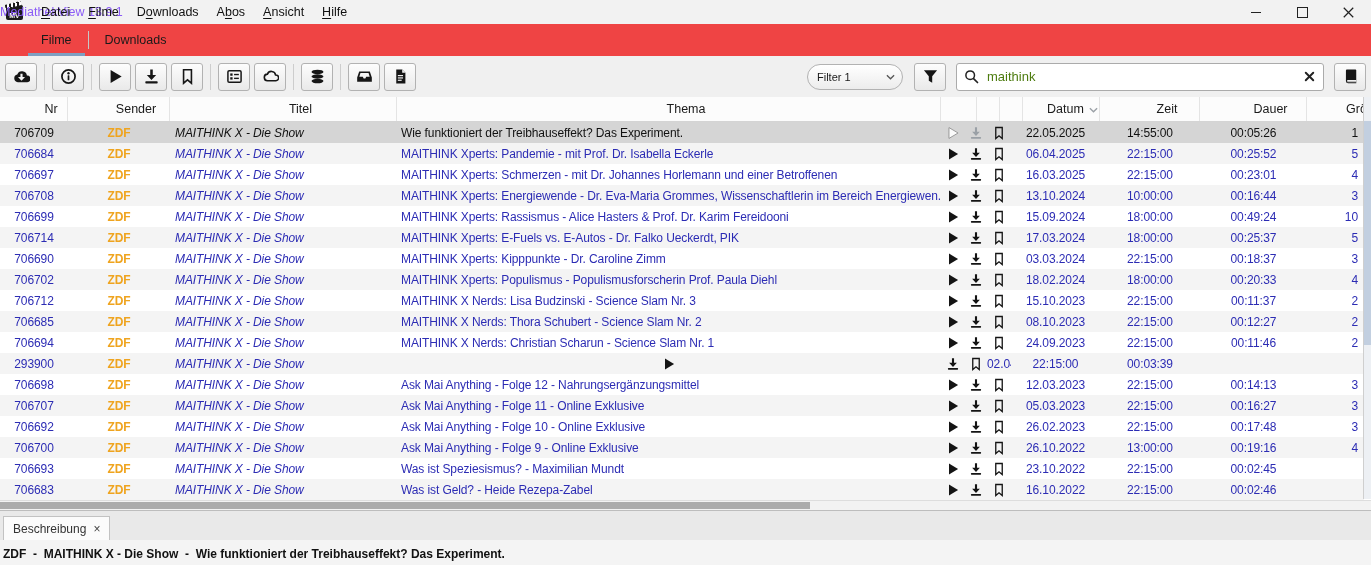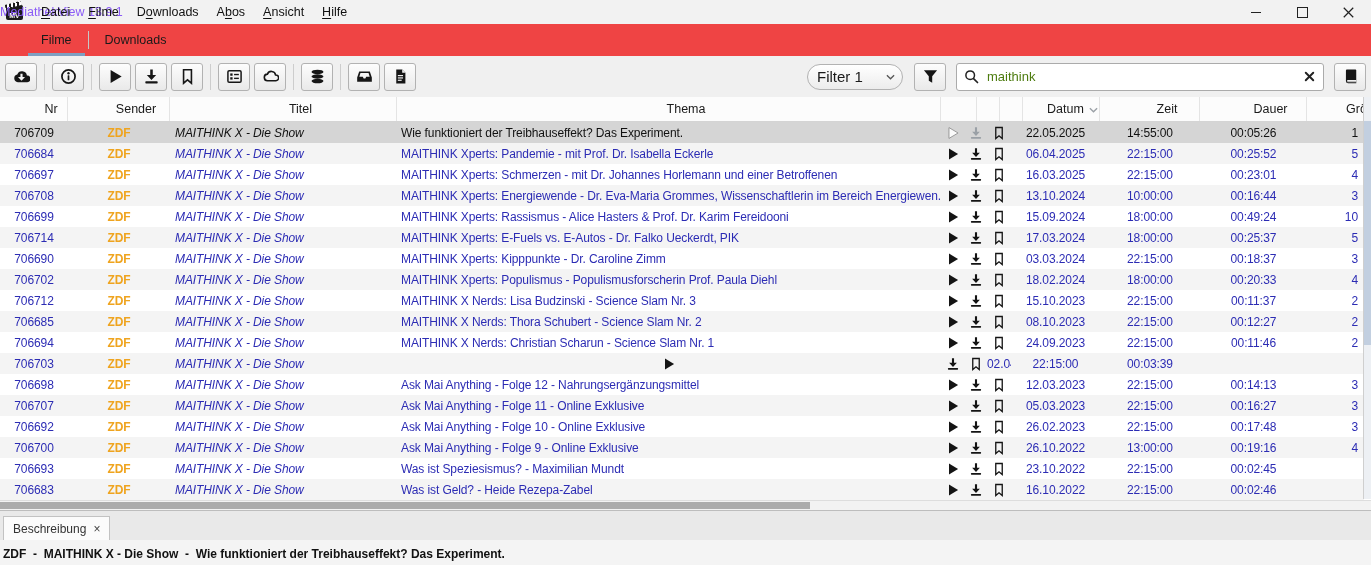--- a/index.html
+++ b/index.html
@@ -30,21 +30,21 @@
   .tab-sep{width:1px;background:#c6c6c6;margin:7px 3px;}
 
   
   .toolbar{height:41px;background:#f0f0f0;display:flex;align-items:center;padding:0 3px;}
   .tbtn{width:32px;height:28px;border:1px solid #b2b2b2;border-radius:3px;margin:0 2px;flex:0 0 auto;
         background:linear-gradient(#fdfdfd,#e9e9e9);display:flex;align-items:center;justify-content:center;color:#161616;}
   .tbtn svg{width:17px;height:17px;fill:currentColor;}
   .tsep{width:1px;height:26px;background:#cdcdcd;margin:0 5px;flex:0 0 auto;}
   .tspacer{flex:1;}
   .filter-select{height:24px;width:78px;border:1px solid #b2b2b2;border-radius:13px;background:linear-gradient(#fff,#ececec);
-        display:flex;align-items:center;justify-content:space-between;padding:0 7px 0 9px;font-size:15px;color:#1a1a1a;margin-right:9px;}
+        display:flex;align-items:center;justify-content:space-between;padding:0 7px 0 9px;font-size:11px;color:#1a1a1a;margin-right:9px;}
   .filter-select svg{width:9px;height:6px;}
   .searchbox{width:352px;height:26px;background:#fff;border:1px solid #ababab;border-radius:3px;
         display:flex;align-items:center;padding:0 7px;margin:0 8px 0 8px;}
   .searchbox svg{flex:0 0 auto;}
   .search-input{border:0;outline:0;flex:1;font-size:13px;color:#4d7c0f;margin:0 6px;background:transparent;
         font-family:"Liberation Sans","DejaVu Sans",sans-serif;}
 
   
   .table-wrap{position:relative;background:#fff;}
   .grid-row{display:grid;grid-template-columns:68px 102px 227px 544px 23px 23px 24px 89px 100px 107px 57px;}
@@ -546,21 +546,21 @@
             <svg viewBox="0 0 16 16">
               <path d="M4.3 1.7h7.4v12.6L8 11.2l-3.7 3.1z" fill="none" stroke="currentColor" stroke-width="1.5"></path>
             </svg>
           </span>
           <span class="cell datum">24.09.2023</span>
           <span class="cell zeit">22:15:00</span>
           <span class="cell dauer">00:11:46</span>
           <span class="cell groesse">2</span>
         </div>
         <div class="grid-row row">
-          <span class="cell nr">706703</span>
+          <span class="cell nr">293900</span>
           <span class="cell sender">ZDF</span>
           <span class="cell thema">MAITHINK X - Die Show</span>
           <span class="cell icon ic-play">
             <svg viewBox="0 0 16 16">
               <path d="M3.4 1.8L13.8 8 3.4 14.2z"></path>
             </svg>
           </span>
           <span class="cell icon ic-dl">
             <svg viewBox="0 0 16 16">
               <path d="M6.8 1.5h2.4v5.2h3.2L8 11.4 3.6 6.7h3.2z"></path>

